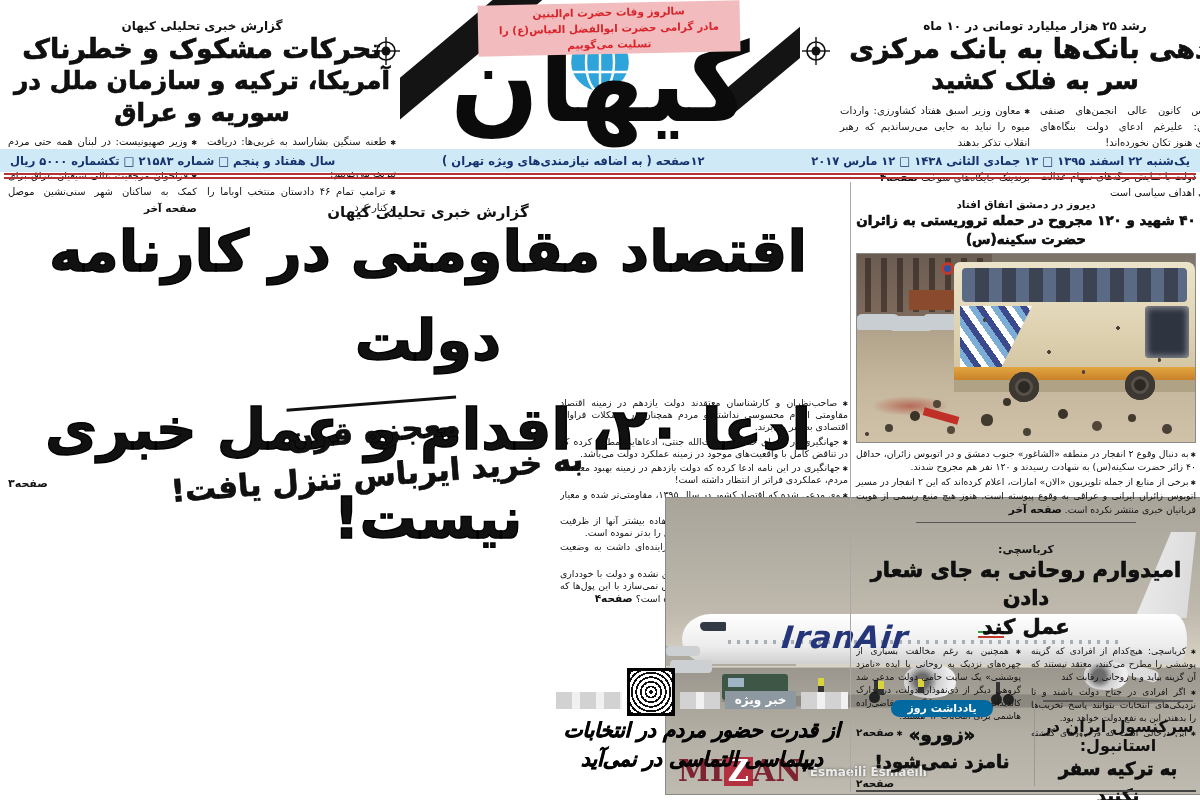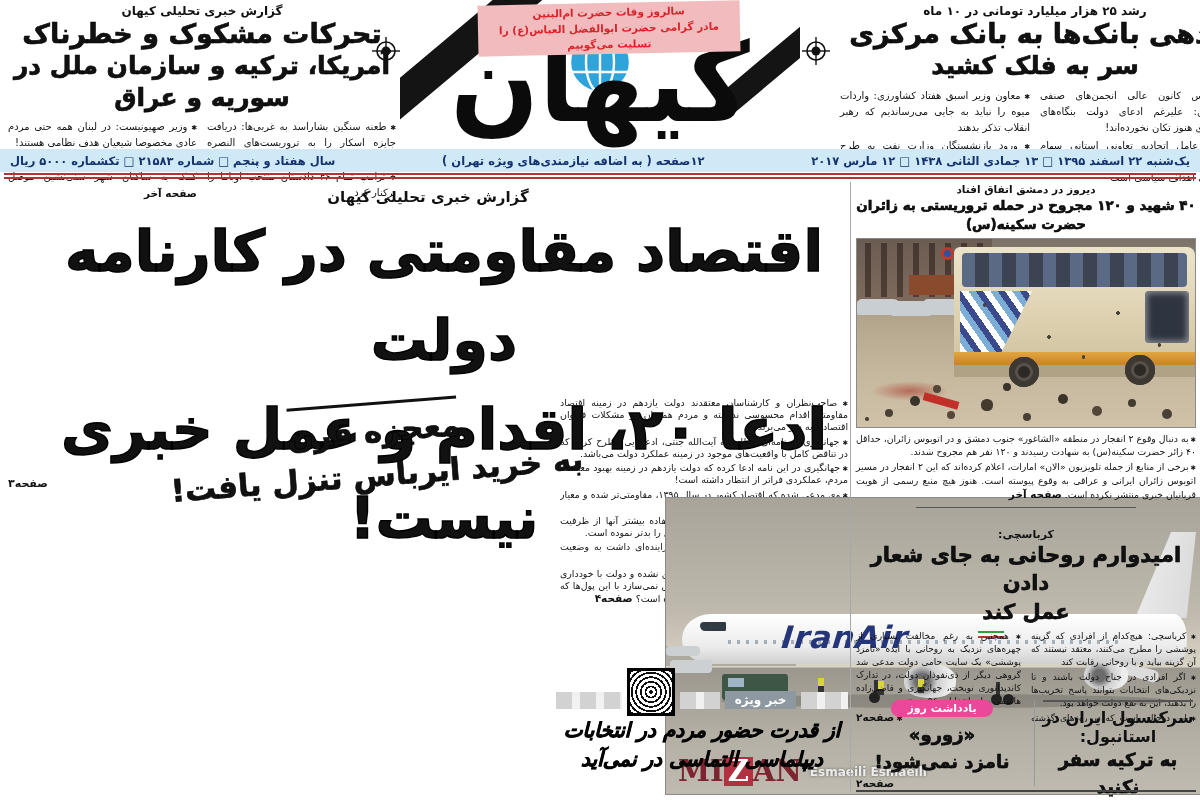--- a/index.html
+++ b/index.html
@@ -1,21 +1,21 @@
 <!DOCTYPE html>
 <html><head>
 <meta charset="utf-8">
 <style>
   html,body{margin:0;padding:0;}
   body{width:1200px;height:800px;background:#fff;font-family:"DejaVu Sans",sans-serif;overflow:hidden;}
   #page{position:relative;width:1200px;height:800px;direction:rtl;color:#111;}
   .abs{position:absolute;}
   .ctr{text-align:center;}
   .just{text-align:justify;}
-  .kick{font-weight:bold;}
+  .kick{font-weight:bold;margin-top:15px;}
   .heavy{font-weight:900;-webkit-text-stroke:.6px #000;}
   .xheavy{font-weight:900;-webkit-text-stroke:1.4px #000;letter-spacing:-1px;}
   .pref{font-weight:900;font-size:10.5px;white-space:nowrap;}
   .bul p{margin:0 0 2px 0;}
   .bul p::before{content:"✱ ";font-size:70%;}
   
   .topblk .k{font-size:12px;}
   .topblk .h1{font-size:27px;line-height:1.2;}
   .topblk .h2{font-size:25px;line-height:1.25;}
   .cols2{display:flex;gap:10px;margin-top:6px;}
@@ -26,21 +26,21 @@
   #ribbon div{color:#d9242b;font-size:10.5px;font-weight:bold;text-align:center;line-height:1.5;}
   .mourn{background:#141414;z-index:2;}
   #logo-word{left:0;top:22px;width:400px;text-align:center;font-size:104px;font-weight:900;color:#0b0b0b;z-index:2;letter-spacing:-4px;transform:scaleY(1.05);}
   #globe{left:168px;top:30px;z-index:1;}
   .crosshair{z-index:4;}
   
   #datestrip{left:0;top:149px;width:1200px;height:23px;background:#cfe9f6;color:#15316e;font-size:11.5px;font-weight:bold;display:flex;align-items:center;justify-content:space-between;padding:0 10px;box-sizing:border-box;}
   .redline{left:4px;width:1192px;height:2px;background:#b23434;}
   
   #lead-kicker{left:8px;top:188px;width:840px;font-size:15px;}
-  #lead-h{left:24px;top:207px;width:840px;font-size:57px;line-height:1.56;}
+  #lead-h{left:8px;top:207px;width:840px;font-size:57px;line-height:1.56;}
   #subhead{left:120px;top:402px;width:510px;transform:rotate(-4.5deg);font-size:31px;line-height:1.45;}
   #subhead .topline{width:170px;height:2.5px;background:#111;margin:0 auto 4px auto;}
   #side-ref{left:8px;top:477px;font-size:11px;font-weight:900;}
   #lead-body{left:560px;top:397px;width:288px;height:292px;overflow:hidden;font-size:9.4px;line-height:1.3;}
   
   #special{left:556px;top:688px;width:292px;}
   #special .strip{display:flex;align-items:center;gap:5px;height:24px;margin-bottom:4px;}
   .barseg{height:17px;background:repeating-linear-gradient(90deg,#d2d2d2 0 16px,#f1f1f1 16px 24px);}
   #special .lbl{background:#8d98a1;color:#fff;font-size:12px;font-weight:bold;padding:2px 10px;white-space:nowrap;}
   #spiral{width:42px;height:42px;border:3px solid #000;background:repeating-radial-gradient(circle at 50% 50%,#101010 0 1.8px,#fff 1.8px 4.6px);margin-top:-16px;flex:0 0 auto;}
@@ -55,21 +55,21 @@
   #damascus .cap{font-size:9.3px;line-height:1.42;margin-top:4px;}
   .hr-short{width:220px;height:1.5px;background:#555;margin:5px auto;}
   #rouhani{left:856px;top:528px;width:340px;}
   #rouhani .k{font-size:11px;text-align:center;}
   #rouhani .h{font-size:21px;line-height:1.35;}
   #rouhani .cols2>div{font-size:9px;line-height:1.45;height:92px;overflow:hidden;}
   #turkey{left:1040px;top:700px;width:156px;}
   #turkey .divtop{width:150px;height:1.5px;background:#555;margin:0 auto 6px auto;}
   #turkey .h{font-size:18px;line-height:1.5;}
   #zorro{left:856px;top:700px;width:172px;}
-  #zorro .pill{background:#ec4899;color:#fff;font-size:11px;font-weight:bold;border-radius:11px;padding:2px 16px;width:fit-content;margin:0 auto 4px auto;}
+  #zorro .pill{background:#0369a1;color:#fff;font-size:11px;font-weight:bold;border-radius:11px;padding:2px 16px;width:fit-content;margin:0 auto 4px auto;}
   #zorro .h{font-size:18px;line-height:1.5;}
   #vline2{left:1034px;top:700px;width:1px;height:86px;background:#999;}
   #rbottom{left:856px;top:790px;width:340px;height:1.5px;background:#444;}
   
   #plane-photo{left:10px;top:497px;width:545px;height:298px;background:linear-gradient(180deg,#a9a49a 0%,#beb9ac 38%,#d9d4c6 57%,#9b978e 57.6%,#b3afa4 80%,#bfbbb0 100%);}
   .ltr{direction:ltr;}
   #fuselage{left:16px;top:116px;width:505px;height:50px;background:linear-gradient(#ffffff,#ececec 65%,#cfcfcf);border-radius:30px 14px 10px 30px / 26px;}
   #cockpit{left:34px;top:124px;width:26px;height:9px;background:#323a46;border-radius:6px 2px 2px 8px;}
   #tailfin{left:452px;top:34px;width:78px;height:86px;background:linear-gradient(100deg,#f2f2f2,#d9d9d9);clip-path:polygon(22% 100%,68% 0,100% 0,88% 100%);}
   #iranair{left:116px;top:121px;font-size:31px;font-weight:bold;font-style:italic;color:#25357a;transform:skewX(-6deg);letter-spacing:1px;font-family:"DejaVu Sans",sans-serif;}

